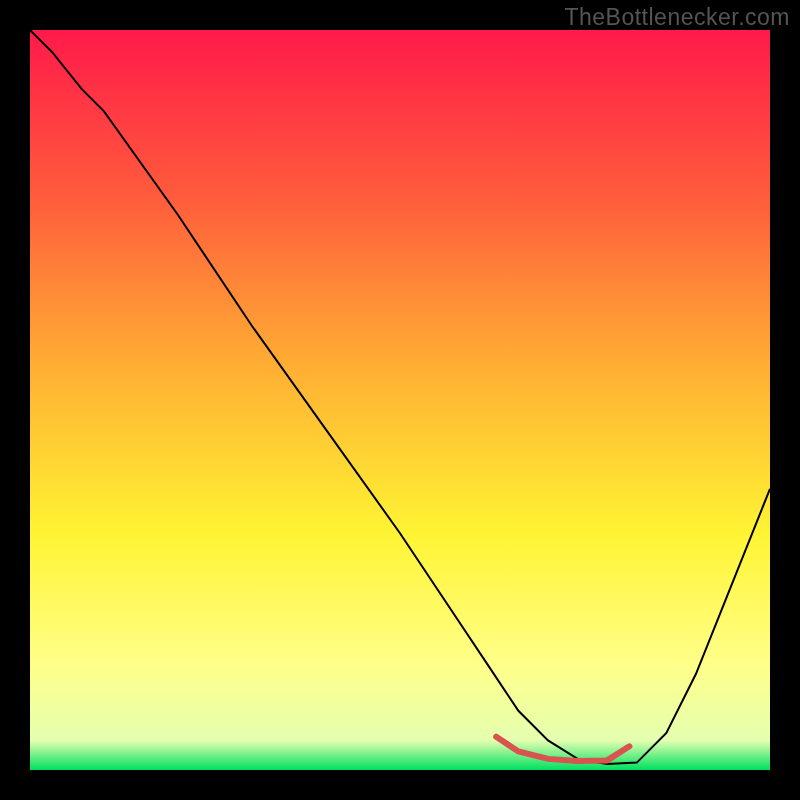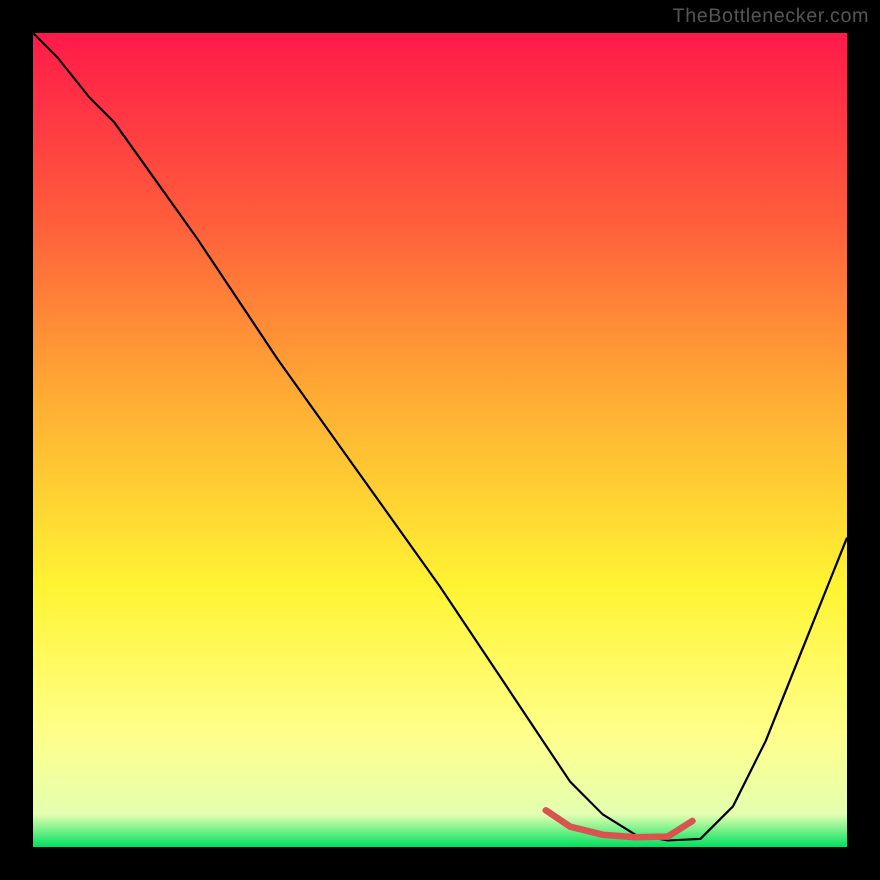--- a/index.html
+++ b/index.html
@@ -9,21 +9,21 @@
     height: 800px;
     background: #000;
     font-family: Arial, Helvetica, sans-serif;
     position: relative;
   }
   .watermark {
     position: absolute;
     top: 4px;
     right: 10px;
     color: #555;
-    font-size: 18px;
+    font-size: 23px;
     font-weight: 500;
     letter-spacing: 0.5px;
     z-index: 10;
   }
   .plot-area {
     position: absolute;
     left: 30px;
     top: 30px;
     width: 740px;
     height: 740px;

